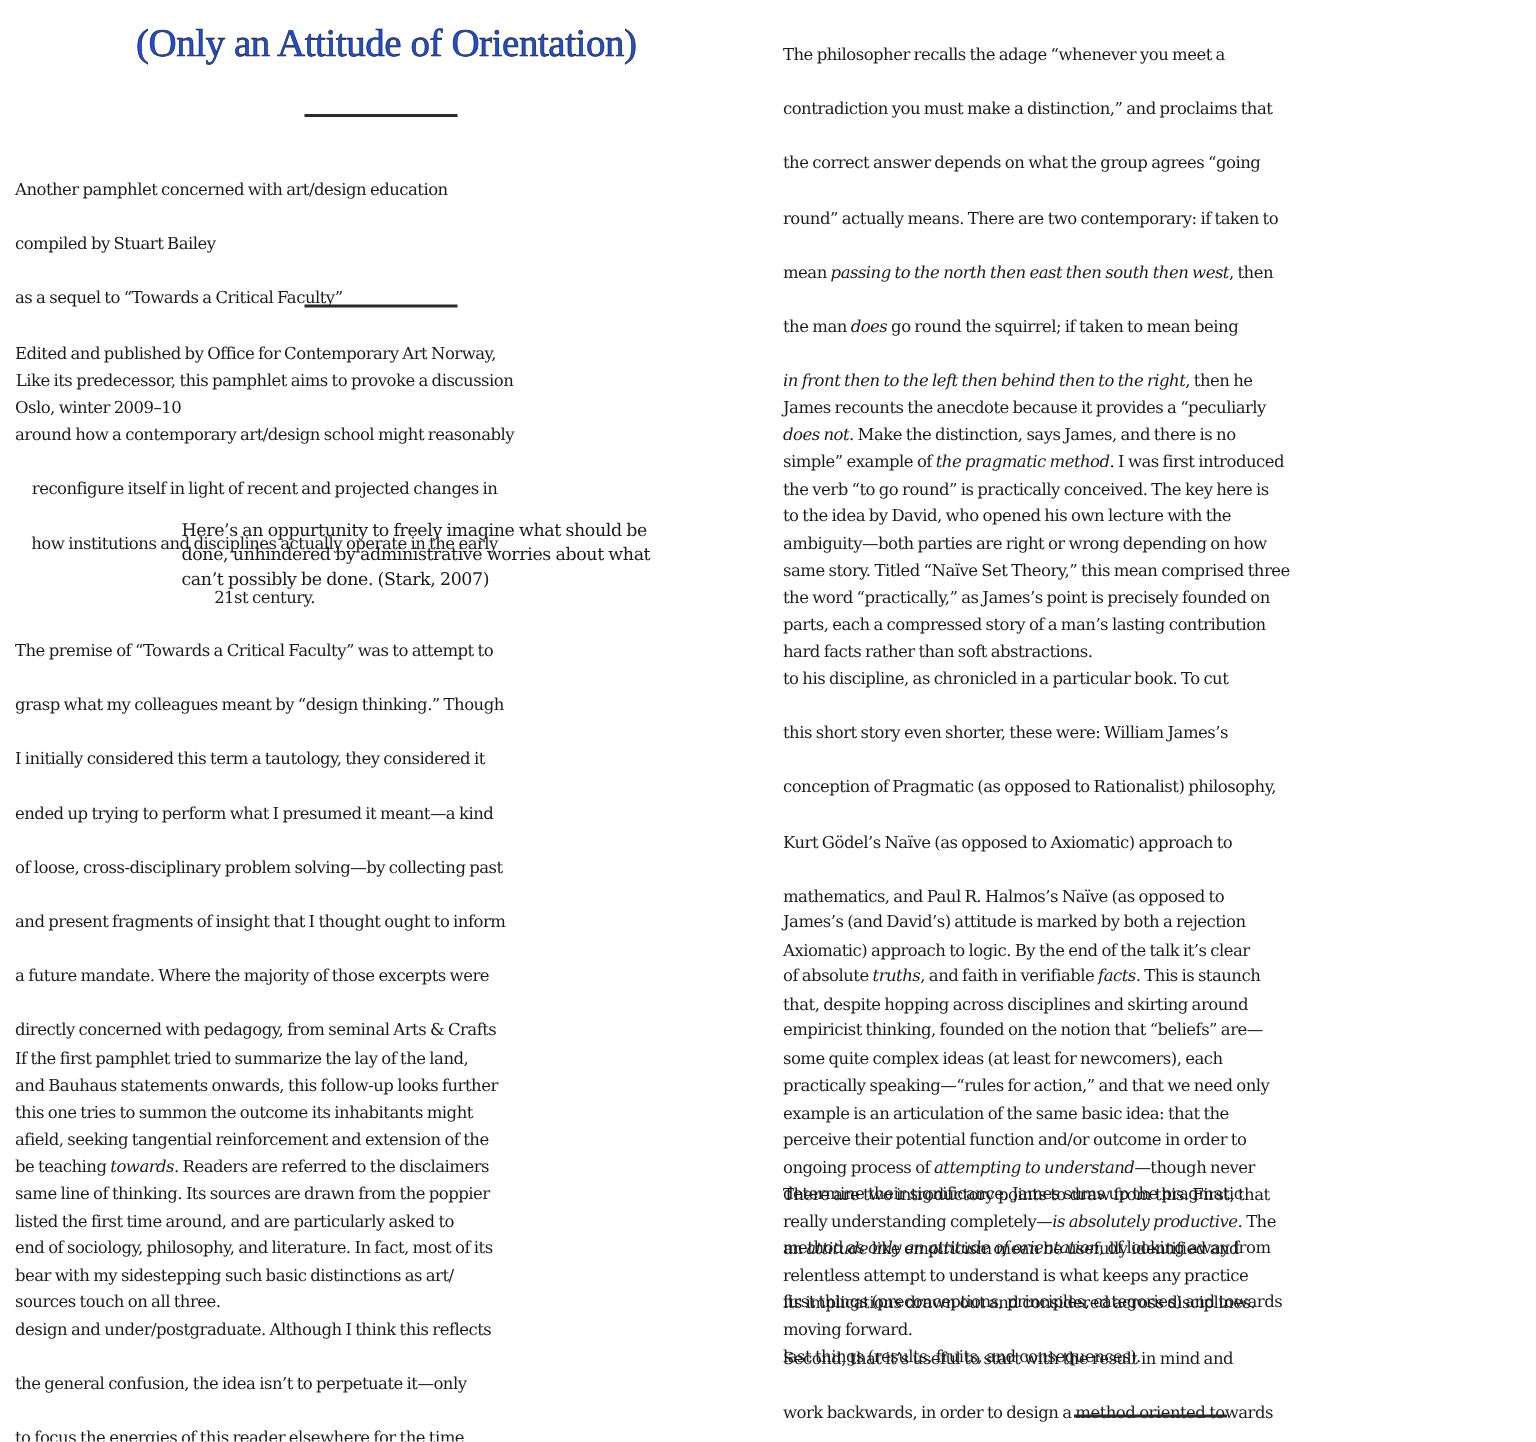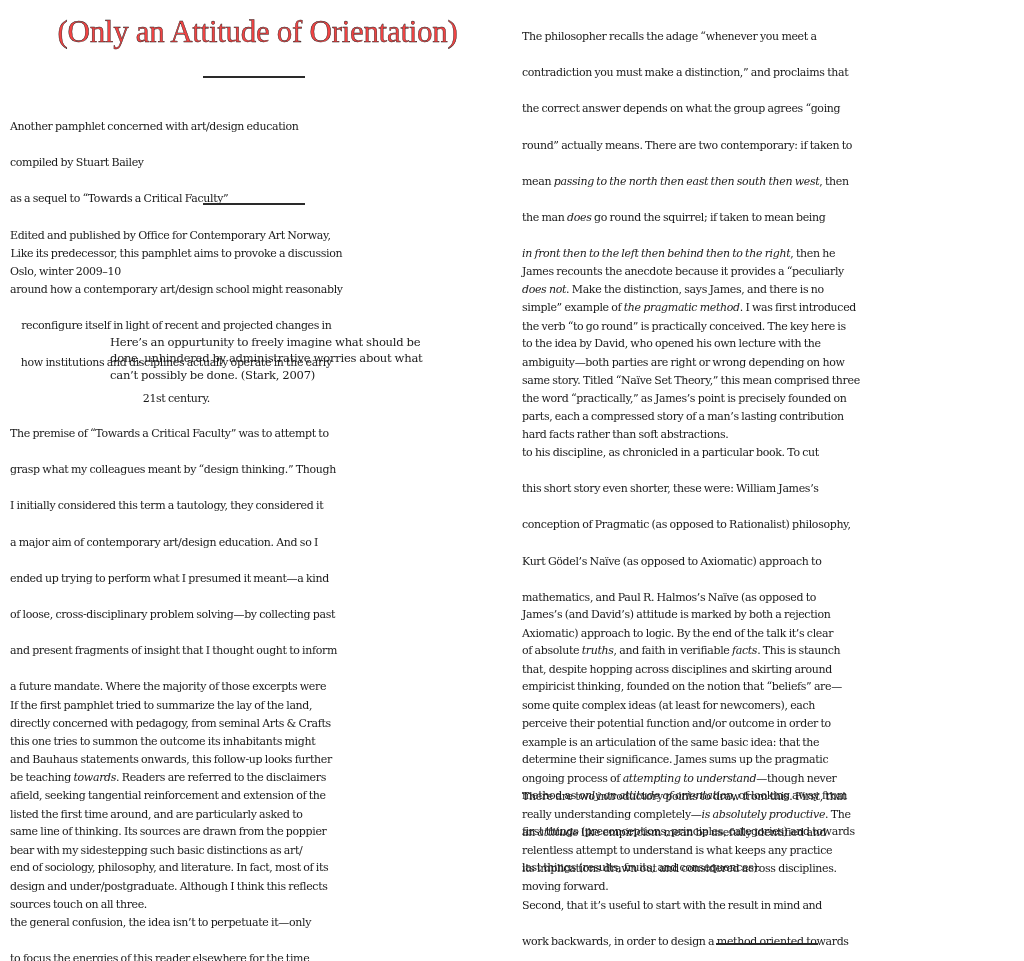--- a/index.html
+++ b/index.html
@@ -17,30 +17,30 @@
     }
     .col {
       position: absolute;
       top: 0;
     }
     .col-left { left: 10px; width: 495px; }
     .col-right { left: 522px; width: 495px; }
 
     .title {
       font-family: "Liberation Serif", "DejaVu Serif", serif;
-      font-size: 31px;
+      font-size: 26px;
       font-weight: normal;
       letter-spacing: -0.3px;
       text-align: center;
       margin: 0;
       position: absolute;
       top: 14px;
       left: 0;
       width: 495px;
-      color: #ef4444;
+      color: #1d4ed8;
       -webkit-text-stroke: 0.4px #1a1a1a;
     }
     .rule {
       position: absolute;
       height: 2px;
       background: #2a2a2a;
       width: 102px;
     }
     .p {
       font-family: "DejaVu Serif", serif;
@@ -55,21 +55,21 @@
     }
     .p .ln { display: block; white-space: nowrap; }
     .quote {
       font-family: "DejaVu Serif", serif;
       font-size: 11.6px;
       line-height: 16.4px;
       letter-spacing: -0.25px;
       word-spacing: -0.4px;
       position: absolute;
       left: 100px;
-      margin: 0;
+      margin: 11px;
     }
     .quote .ln { display: block; white-space: nowrap; }
     em { font-style: italic; }
   </style>
 </head>
 <body>
 
 <div class="col col-left">
   <h1 class="title">(Only an Attitude of Orientation)</h1>
   <div class="rule" style="left:193px; top:76px;"></div>
@@ -94,21 +94,20 @@
   <div class="quote" style="top:334px;">
     <span class="ln">Here’s an oppurtunity to freely imagine what should be</span>
     <span class="ln">done, unhindered by administrative worries about what</span>
     <span class="ln">can’t possibly be done. (Stark, 2007)</span>
   </div>
 
   <div class="p" style="top:407px;">
     <span class="ln">The premise of “Towards a Critical Faculty” was to attempt to</span>
     <span class="ln">grasp what my colleagues meant by “design thinking.” Though</span>
     <span class="ln">I initially considered this term a tautology, they considered it</span>
-    <span class="ln">a major aim of contemporary art/design education. And so I</span>
     <span class="ln">ended up trying to perform what I presumed it meant—a kind</span>
     <span class="ln">of loose, cross-disciplinary problem solving—by collecting past</span>
     <span class="ln">and present fragments of insight that I thought ought to inform</span>
     <span class="ln">a future mandate. Where the majority of those excerpts were</span>
     <span class="ln">directly concerned with pedagogy, from seminal Arts &amp; Crafts</span>
     <span class="ln">and Bauhaus statements onwards, this follow-up looks further</span>
     <span class="ln">afield, seeking tangential reinforcement and extension of the</span>
     <span class="ln">same line of thinking. Its sources are drawn from the poppier</span>
     <span class="ln">end of sociology, philosophy, and literature. In fact, most of its</span>
     <span class="ln">sources touch on all three.</span>
@@ -167,20 +166,21 @@
     <span class="ln"><span>ongoing process of </span><em>attempting to understand</em><span>—though never</span></span>
     <span class="ln"><span>really understanding completely—</span><em>is absolutely productive</em><span>. The</span></span>
     <span class="ln">relentless attempt to understand is what keeps any practice</span>
     <span class="ln">moving forward.</span>
   </div>
 
   <div class="p" style="top:588px;">
     <span class="ln">James’s (and David’s) attitude is marked by both a rejection</span>
     <span class="ln"><span>of absolute </span><em>truths</em><span>, and faith in verifiable </span><em>facts</em><span>. This is staunch</span></span>
     <span class="ln">empiricist thinking, founded on the notion that “beliefs” are—</span>
+    <span class="ln">practically speaking—“rules for action,” and that we need only</span>
     <span class="ln">perceive their potential function and/or outcome in order to</span>
     <span class="ln">determine their significance. James sums up the pragmatic</span>
     <span class="ln"><span>method as </span><em>only an attitude of orientation</em><span>, of looking away from</span></span>
     <span class="ln">first things (preconceptions, principles, categories) and towards</span>
     <span class="ln">last things (results, fruits, and consequences).</span>
   </div>
 
   <div class="p" style="top:770px;">
     <span class="ln">There are two introductory points to draw from this. First, that</span>
     <span class="ln"><span>an </span><em>attitude</em><span> like empiricism mean be usefully identified and</span></span>

